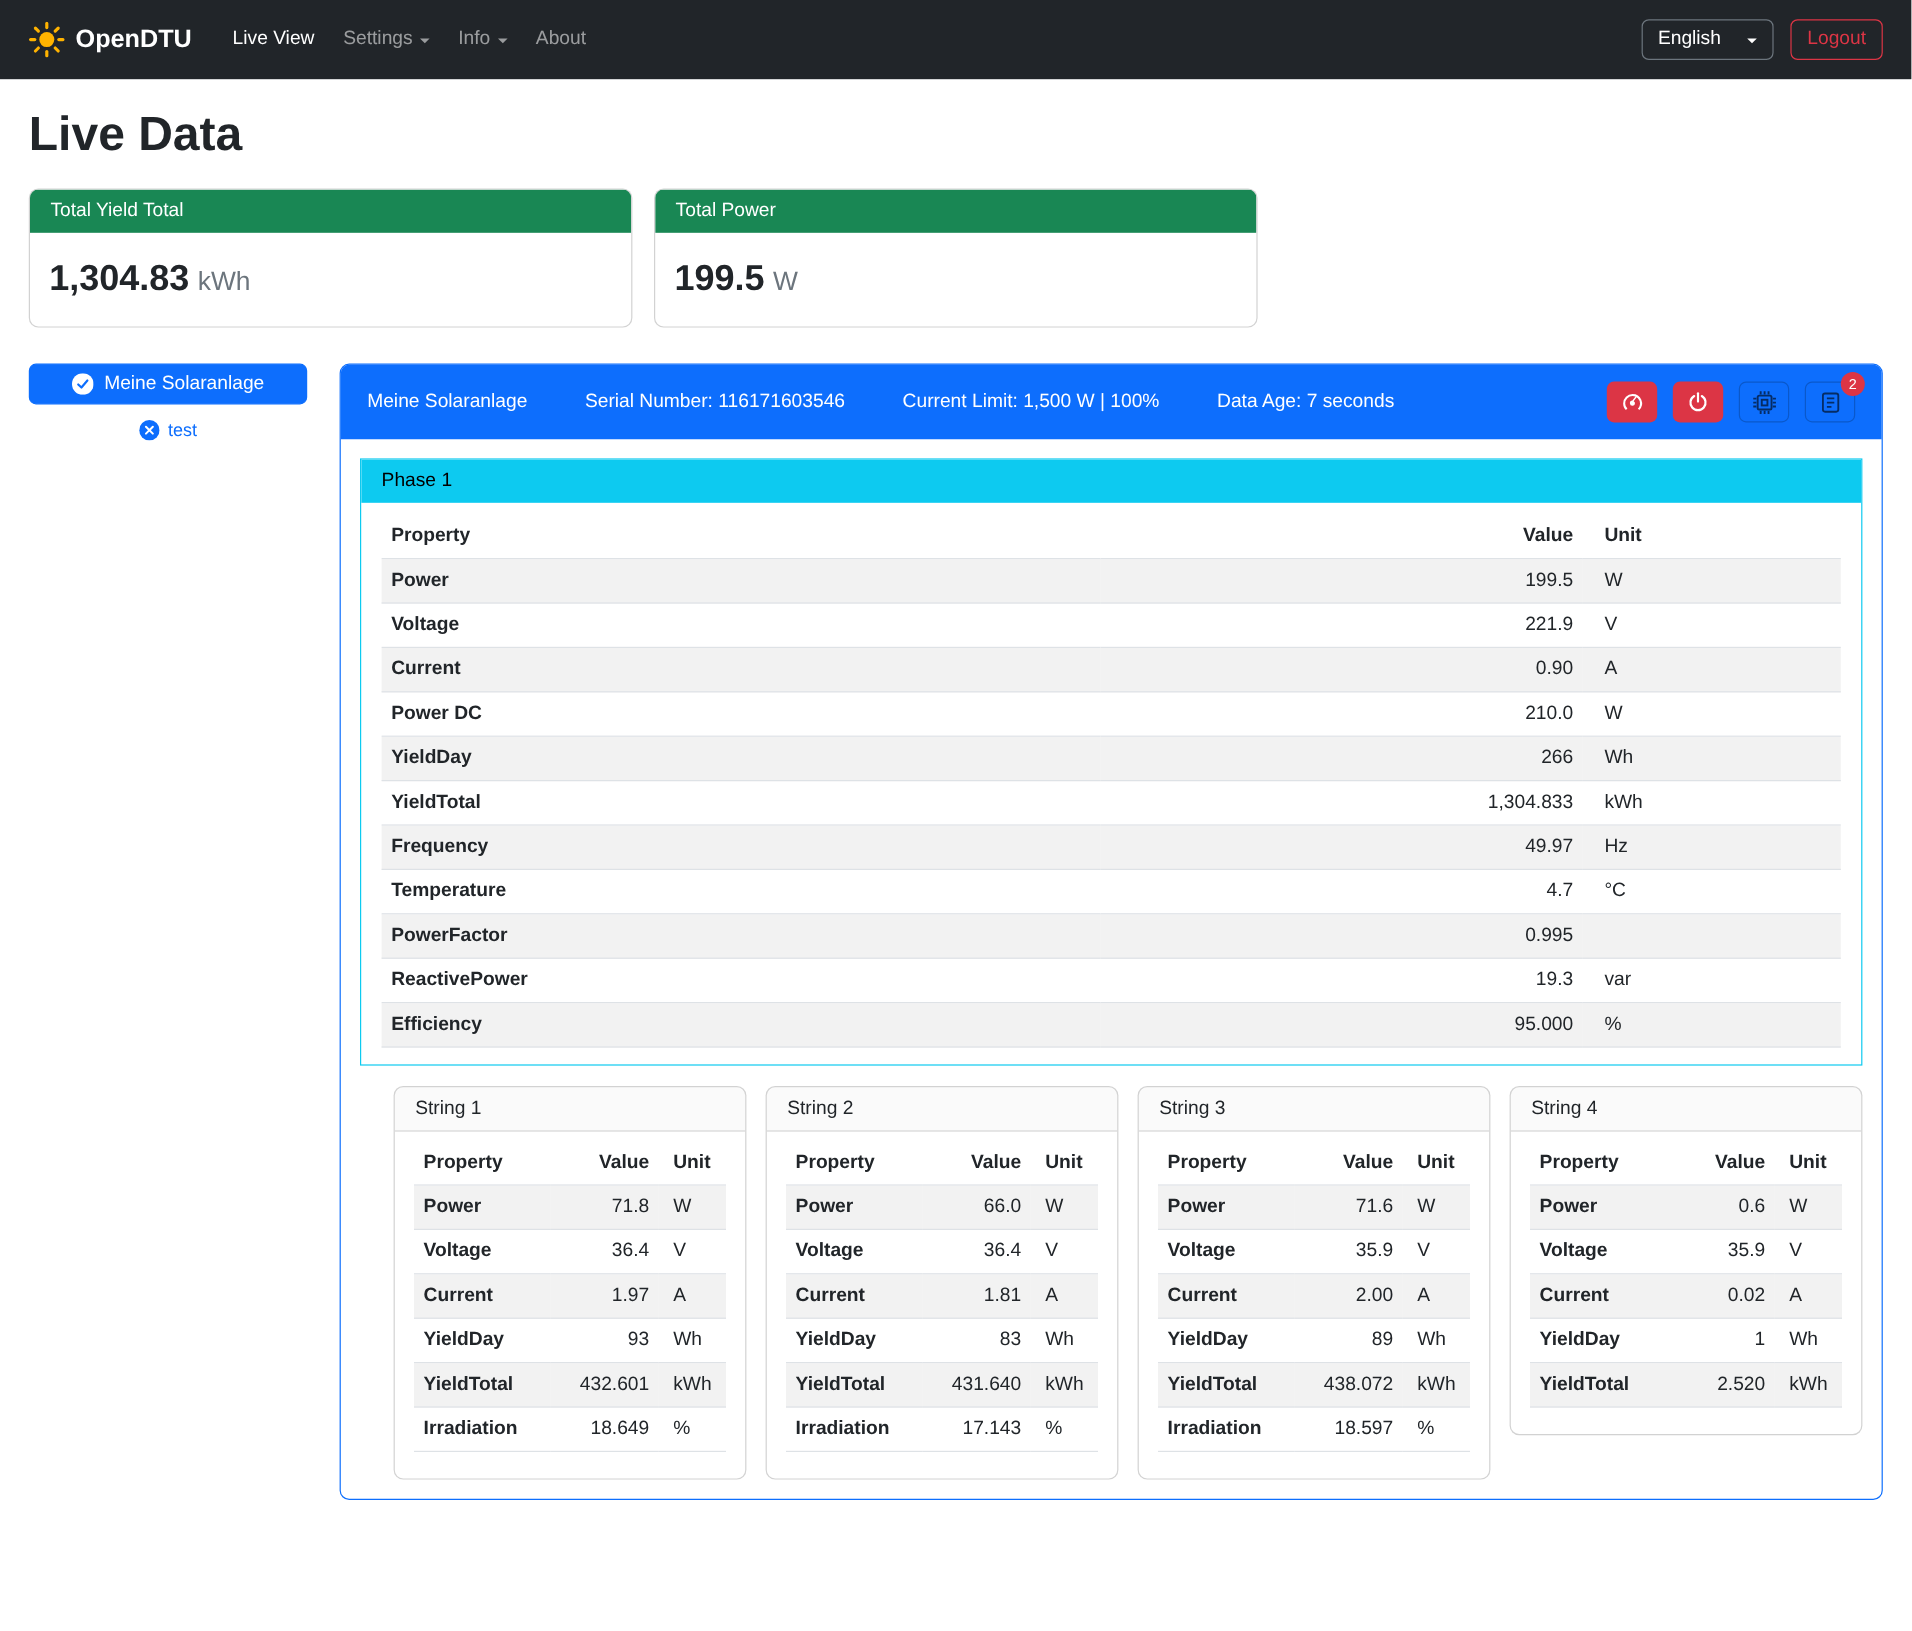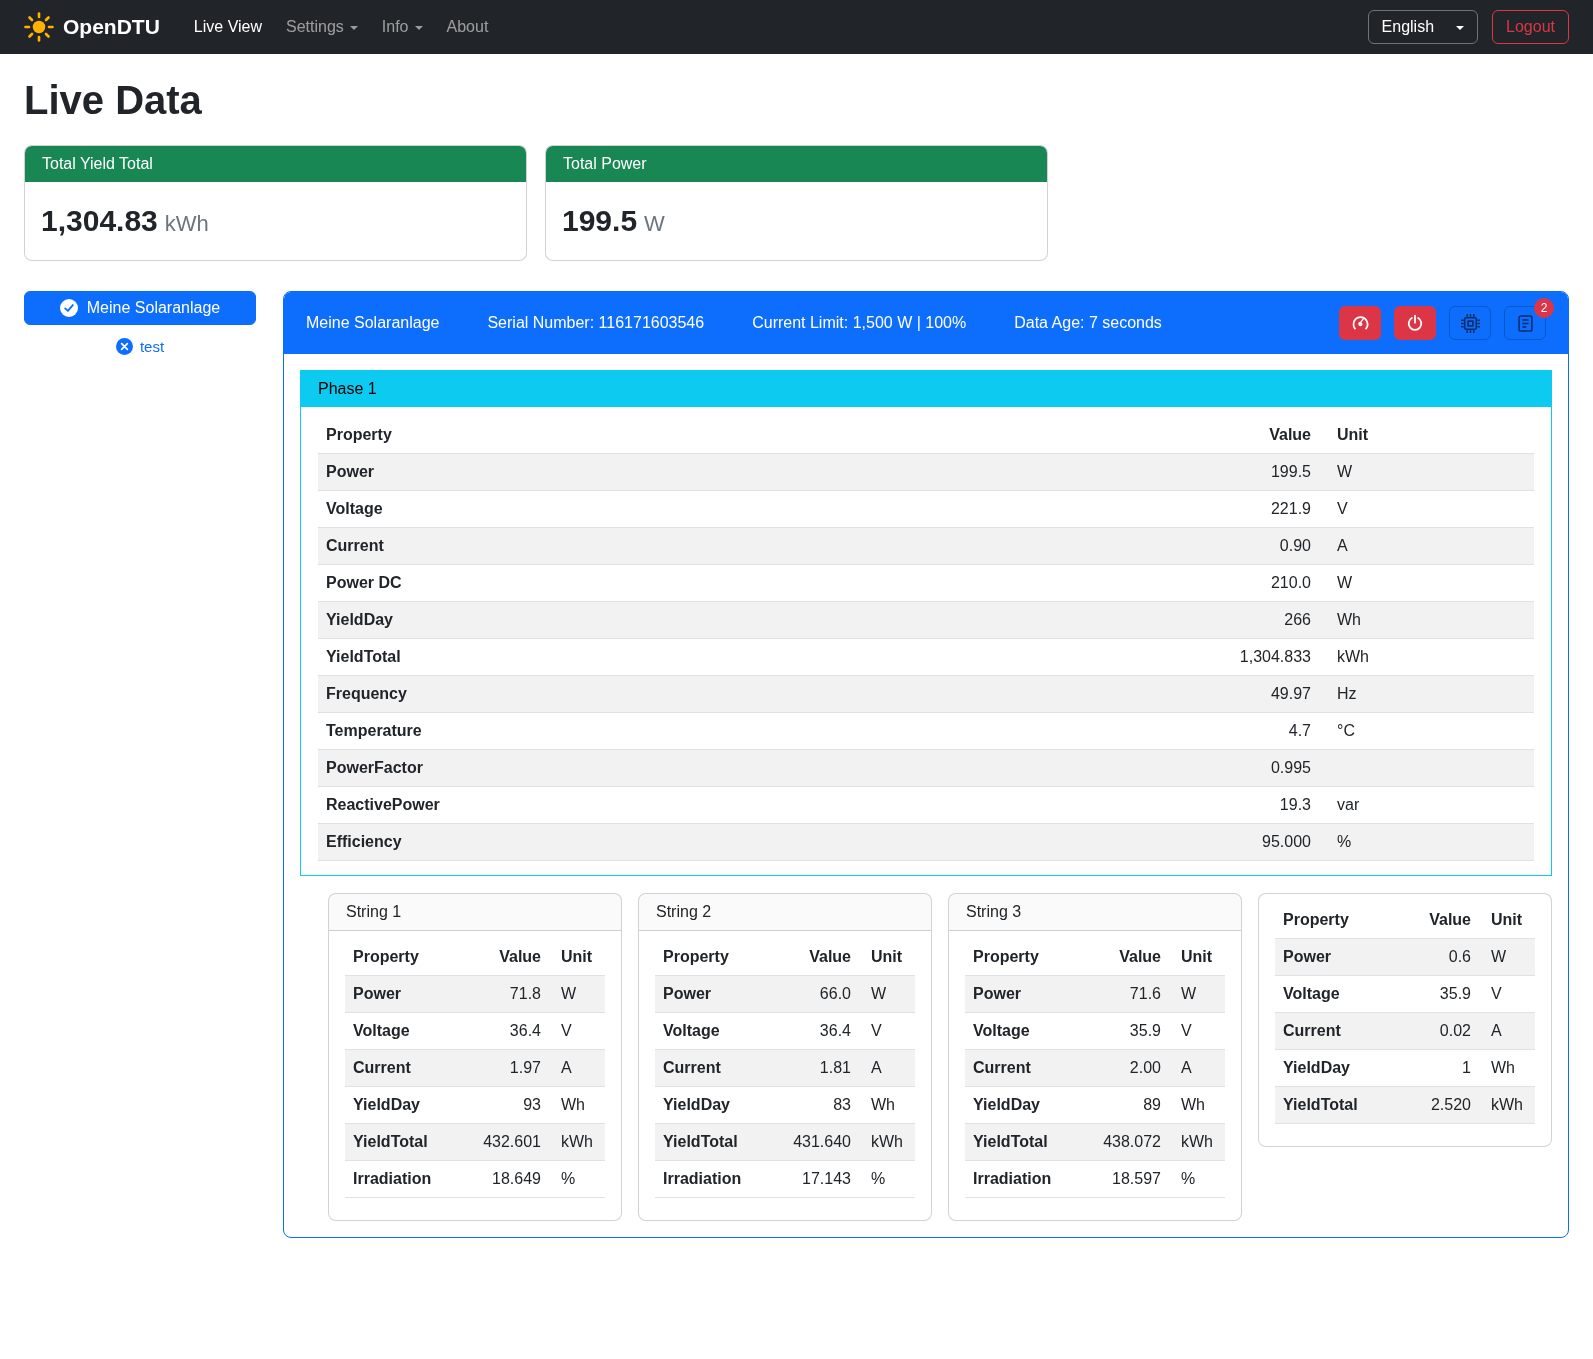--- a/index.html
+++ b/index.html
@@ -6,21 +6,21 @@
   html,body { background:#fff; }
   body {
     font-family: "Liberation Sans", sans-serif;
     color: #212529;
     font-size: 16px;
     width: 1593px;
   }
 
   
   .navbar {
-    background:#212529; height:54px;
+    background:#212529; height:66px;
     display:flex; align-items:center; padding:0 24px; gap:4px;
   }
   .brand { display:flex; align-items:center; gap:9px; color:#fff; font-size:21px; font-weight:600; margin-right:20px; cursor:pointer; }
   .nav-link { color:rgba(255,255,255,.55); padding:8px 10px; font-size:16px; cursor:pointer; display:flex; align-items:center; gap:6px; }
   .nav-link.active { color:#fff; }
   .caret { width:0; height:0; border-left:4.5px solid transparent; border-right:4.5px solid transparent; border-top:4.5px solid currentColor; display:inline-block; margin-top:2px; }
   .nav-right { margin-left:auto; display:flex; gap:14px; align-items:center; }
   .lang-select { background:#212529; color:#fff; border:1px solid #6c757d; border-radius:6px; padding:7px 13px; display:flex; align-items:center; gap:22px; font-size:16px; cursor:pointer; }
   .logout-btn { color:#dc3545; border:1px solid #dc3545; background:transparent; border-radius:6px; padding:7px 13px; font-size:16px; cursor:pointer; font-family:inherit; }
 
@@ -414,20 +414,21 @@
                     <tr>
                       <th class="col0">Irradiation</th>
                       <td class="col1">18.597</td>
                       <td class="col2">%</td>
                     </tr>
                   </tbody>
                 </table>
             </div>
           </div>
           <div class="string-card">
+            <div class="string-header">String 4</div>
             <div class="string-body">
               <table class="data string-table">
                   <thead>
                     <tr>
                       <th class="col0">Property</th>
                       <th class="col1">Value</th>
                       <th class="col2">Unit</th>
                     </tr>
                   </thead>
                   <tbody>

